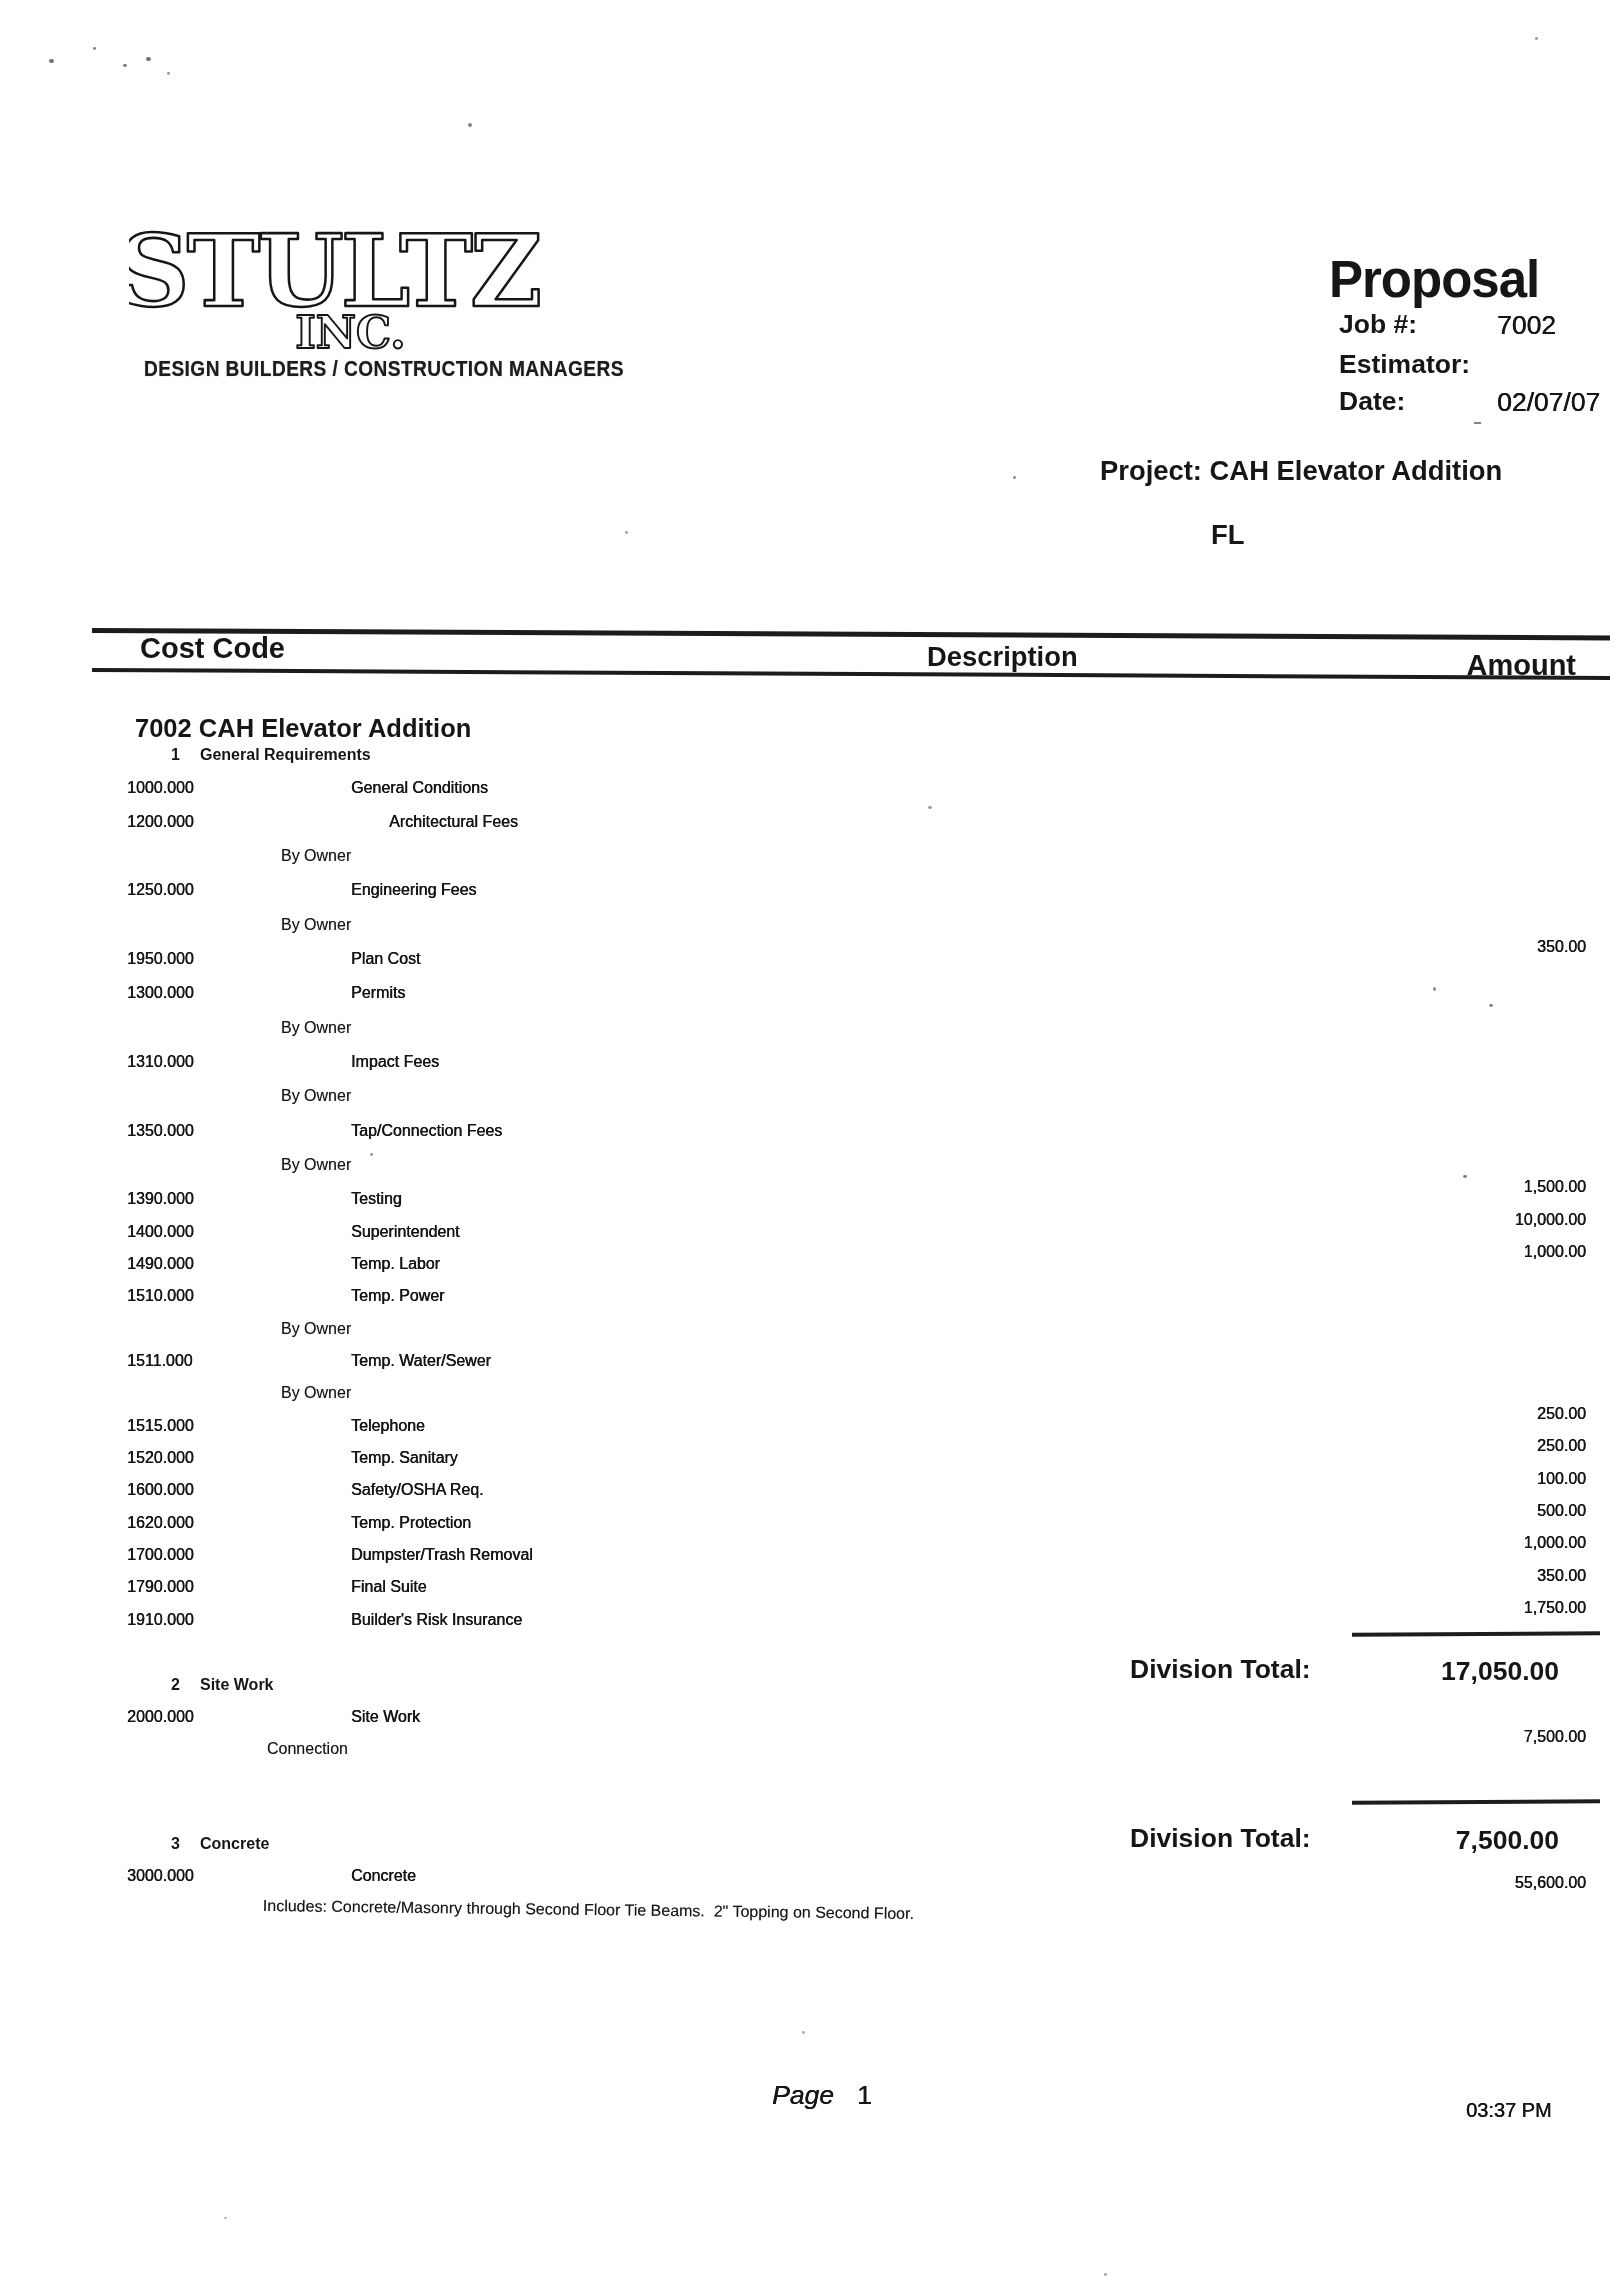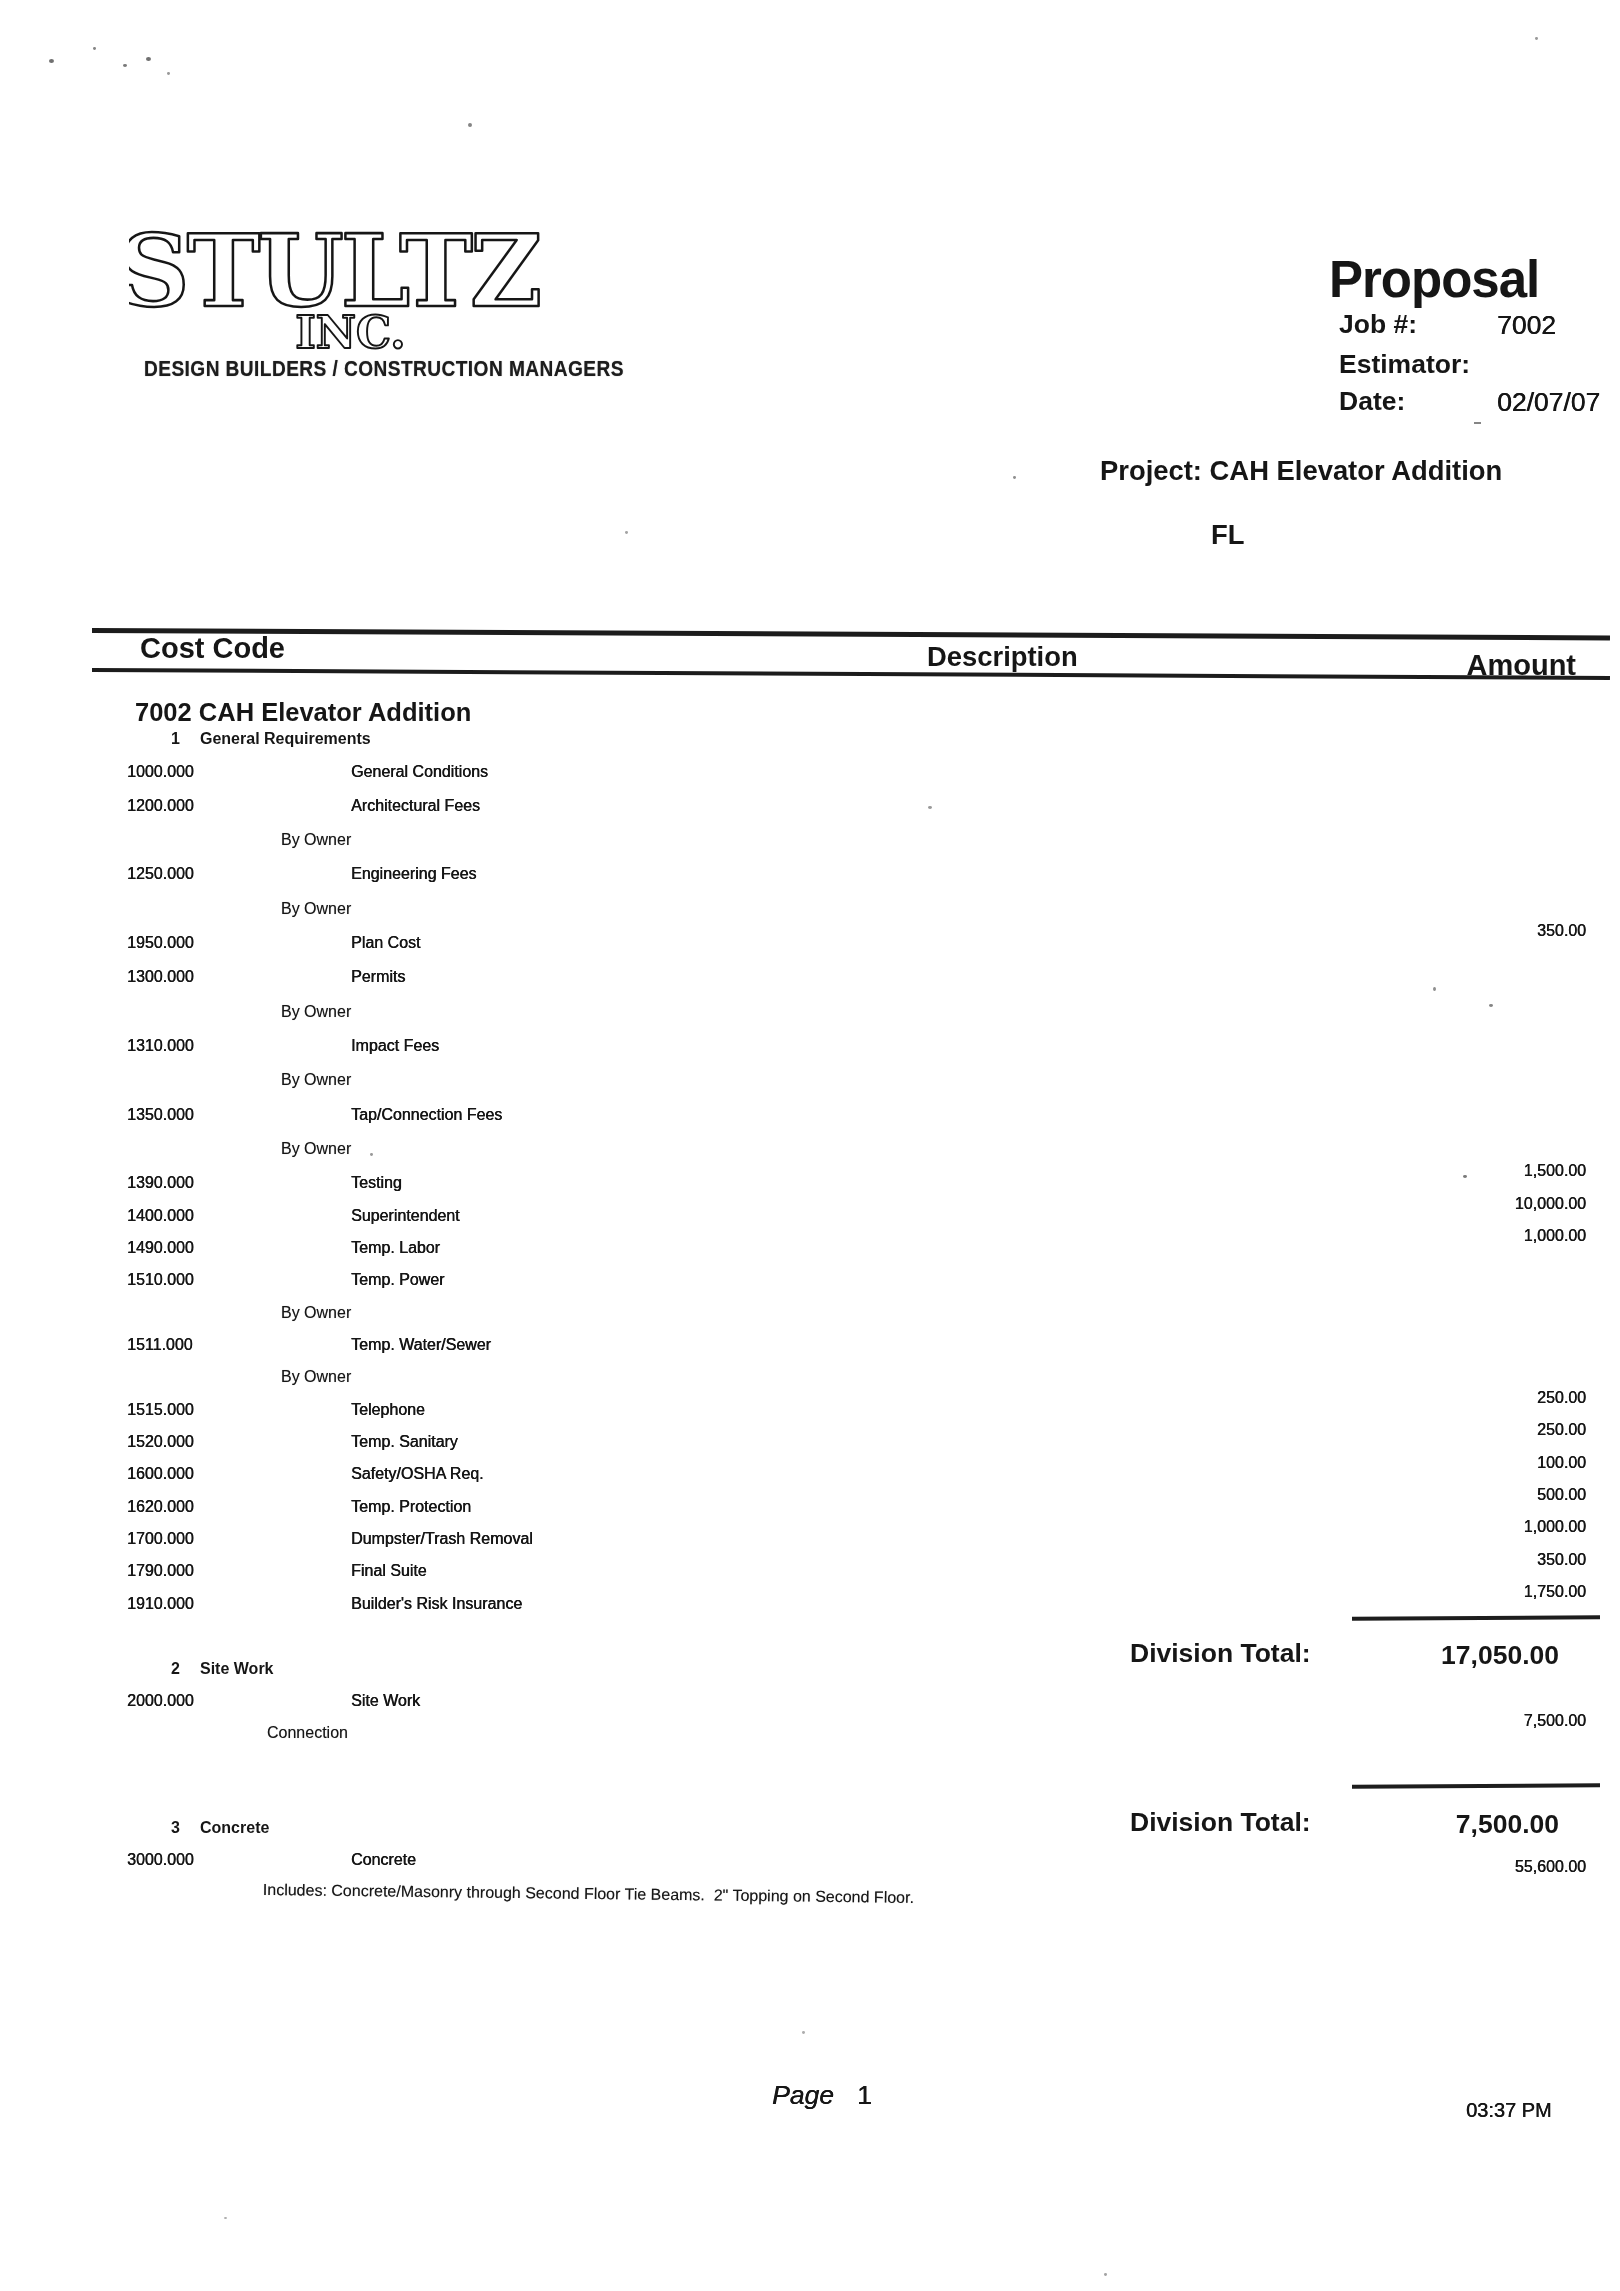--- a/index.html
+++ b/index.html
@@ -34,21 +34,21 @@
 
   
   .rule{position:absolute; background:#1c1c1c;}
   .rule-top{left:92px; top:628px; width:1518px; height:4.9px; transform:rotate(0.28deg); transform-origin:left center;}
   .rule-bottom{left:92px; top:668px; width:1518px; height:3.9px; transform:rotate(0.3deg); transform-origin:left center;}
   .hdr-costcode{position:absolute; left:140px; top:632px; font-size:29px; font-weight:bold;}
   .hdr-desc{position:absolute; left:927px; top:641px; font-size:27.4px; font-weight:bold;}
   .hdr-amount{position:absolute; left:1353px; top:649px; width:223px; text-align:right; font-size:29px; font-weight:bold;}
 
   
-  #table-layer{position:absolute; left:0; top:0; width:1620px; height:1844px;}
+  #table-layer{position:absolute; left:0; top:16px; width:1620px; height:1844px;}
   .job-heading{position:absolute; left:135px; font-size:25.5px; font-weight:bold; white-space:pre;}
   .div-num{position:absolute; left:147px; width:33px; text-align:right; font-weight:bold;}
   .div-name{position:absolute; left:200px; font-weight:bold; white-space:pre;}
   .code-cell{position:absolute; left:127px; width:208px; text-align:left;}
   .desc-cell{position:absolute; left:351px; white-space:pre;}
   .amount-cell{position:absolute; left:1206px; width:380px; text-align:right;}
   .note-cell{position:absolute; white-space:pre;}
   .total-label{position:absolute; left:1130px; font-size:26.5px; font-weight:bold;}
   .total-amount{position:absolute; left:1206px; width:353px; text-align:right; font-size:26.5px; font-weight:bold;}
   .total-rule{position:absolute; left:1352px; width:248px; height:3.9px; background:#1d1d1d; transform:rotate(-0.3deg);}
@@ -106,21 +106,21 @@
   <div class="hdr-desc">Description</div>
   <div class="hdr-amount">Amount</div>
 
   <div id="table-layer">
       <div class="job-heading b" style="top: 698px;">7002 CAH Elevator Addition</div>
       <div class="div-num" style="top: 730px;">1</div>
       <div class="div-name" style="top: 730px;">General Requirements</div>
       <div class="code-cell semi" style="top: 763px;">1000.000</div>
       <div class="desc-cell semi" style="top: 763px;">General Conditions</div>
       <div class="code-cell semi" style="top: 797px;">1200.000</div>
-      <div class="desc-cell semi" style="top: 797px;">Architectural Fees</div>
+      <div class="desc-cell semi" style="top: 797px; margin-left: 38px;">Architectural Fees</div>
       <div class="note-cell soft" style="top: 831px; left: 281px;">By Owner</div>
       <div class="code-cell semi" style="top: 865px;">1250.000</div>
       <div class="desc-cell semi" style="top: 865px;">Engineering Fees</div>
       <div class="note-cell soft" style="top: 900px; left: 281px;">By Owner</div>
       <div class="code-cell semi" style="top: 934px;">1950.000</div>
       <div class="desc-cell semi" style="top: 934px;">Plan Cost</div>
       <div class="amount-cell semi" style="top: 922px;">350.00</div>
       <div class="code-cell semi" style="top: 968px;">1300.000</div>
       <div class="desc-cell semi" style="top: 968px;">Permits</div>
       <div class="note-cell soft" style="top: 1003px; left: 281px;">By Owner</div>

